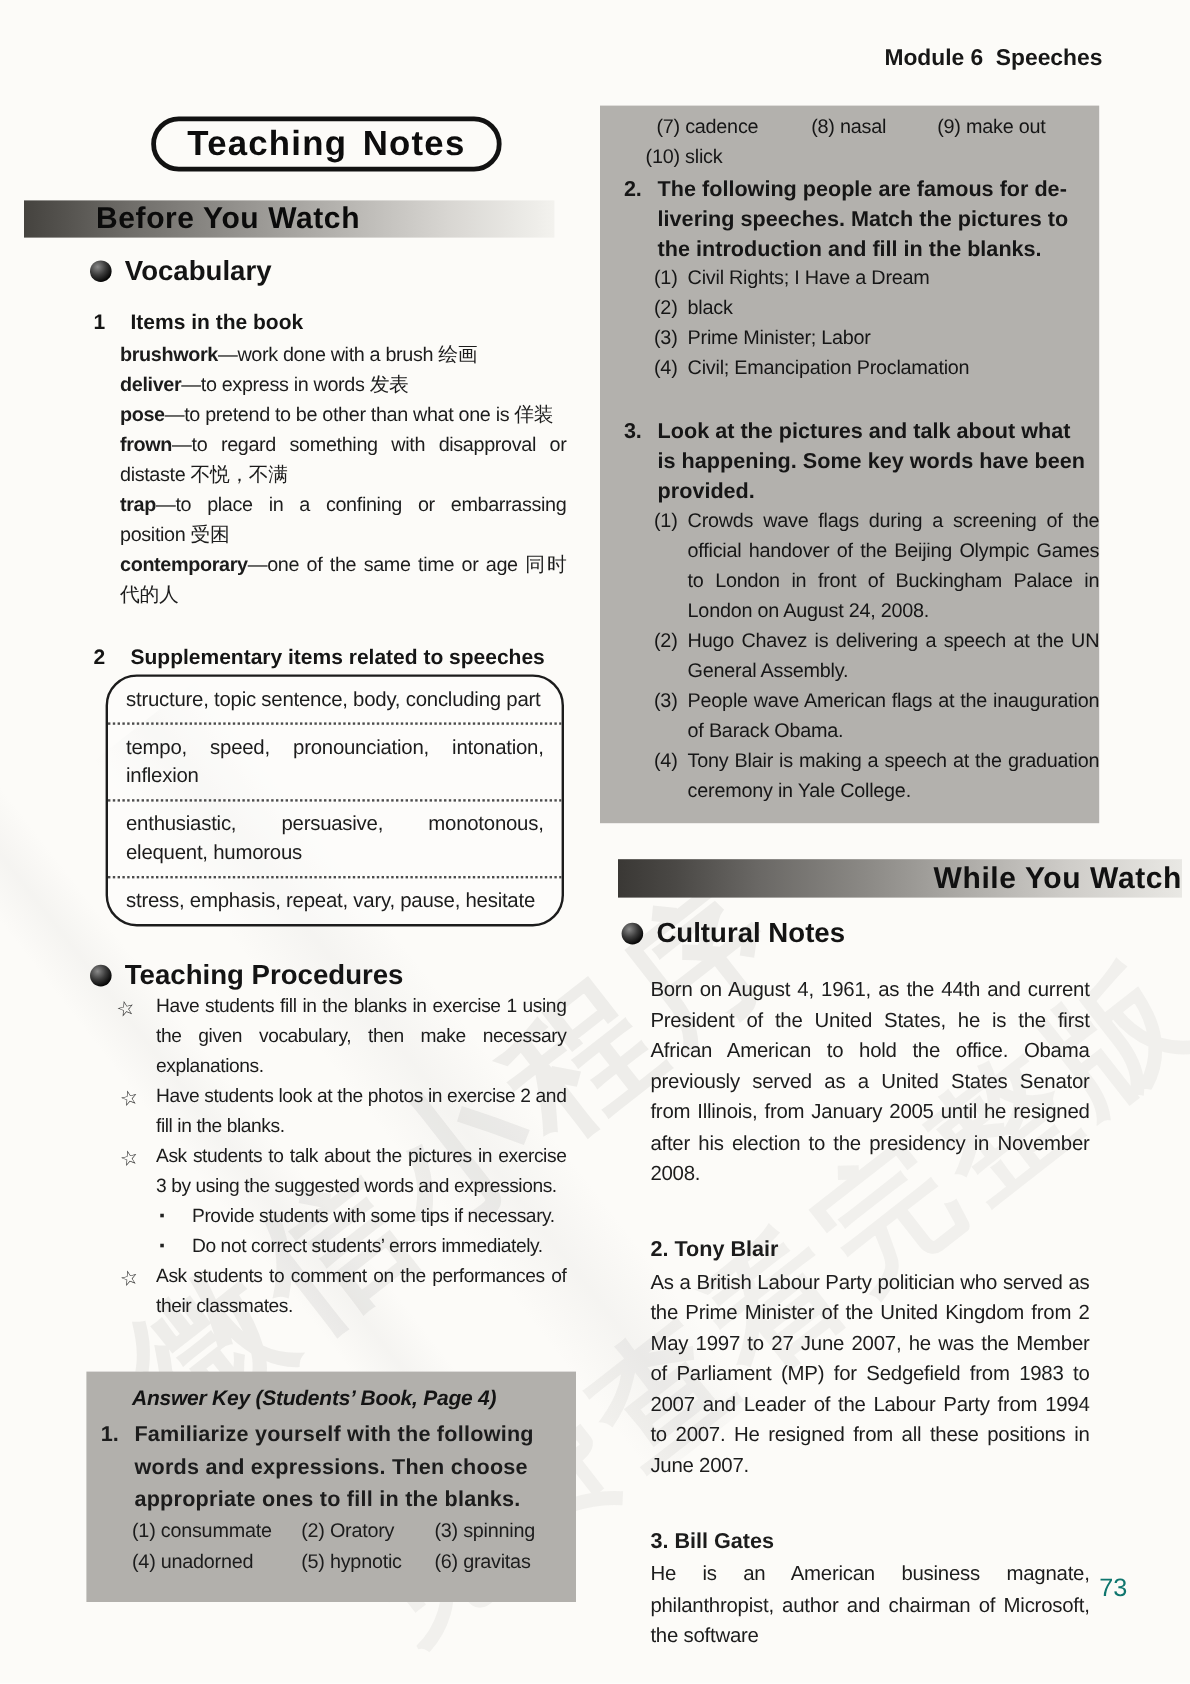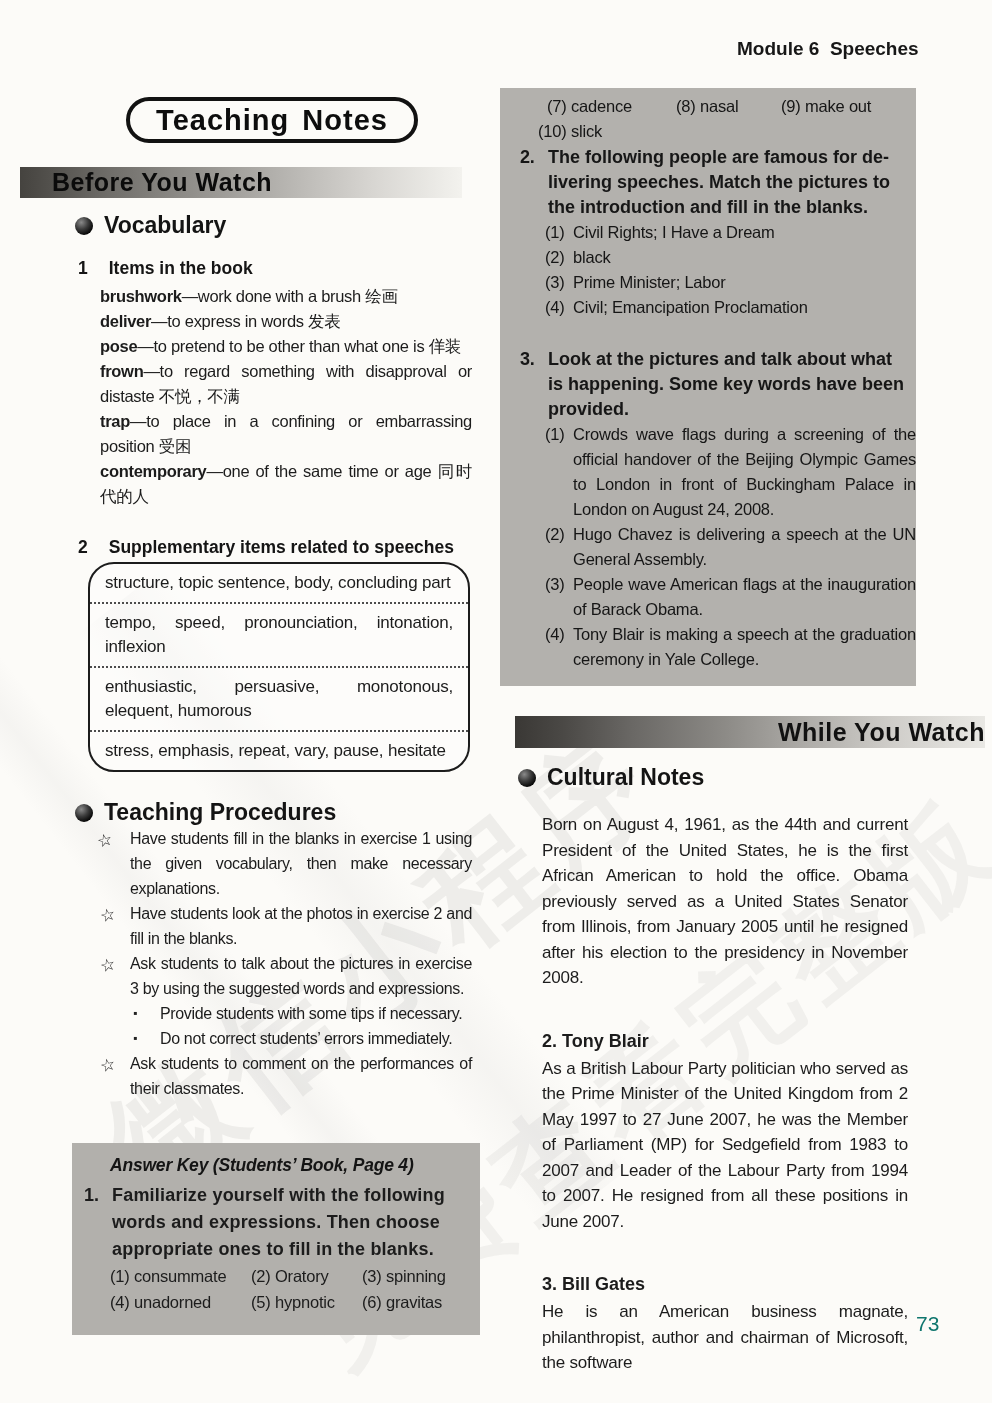--- a/index.html
+++ b/index.html
@@ -49,21 +49,21 @@
   
   .section-bar{
     position:absolute;height:31px;
     display:flex;align-items:center;
     font-size:25px;font-weight:bold;color:#0b0b0b;
     letter-spacing:0.5px;
   }
   .byw{
     left:20px;top:167px;width:442px;
     background:linear-gradient(90deg,#45433f 0%,#55534f 8%,#6f6d69 20%,#8a8884 35%,#a5a39f 50%,#bfbdb9 65%,#d8d6d2 80%,#ecebe7 95%,#f3f2ee 100%);
-    padding-left:32px;box-sizing:border-box;
+    padding-left:60px;box-sizing:border-box;
   }
   .wyw{
     left:515px;top:716px;width:470px;height:32px;
     background:linear-gradient(90deg,#3a3835 0%,#4a4845 10%,#6a6865 25%,#8d8b87 45%,#aeaca8 62%,#cfcdc9 80%,#e9e8e4 100%);
     padding-left:8px;box-sizing:border-box;color:#111;justify-content:flex-end;
   }
   
   .subhead{
     position:absolute;display:flex;align-items:center;gap:11px;
     font-size:23px;font-weight:bold;color:#141414;

